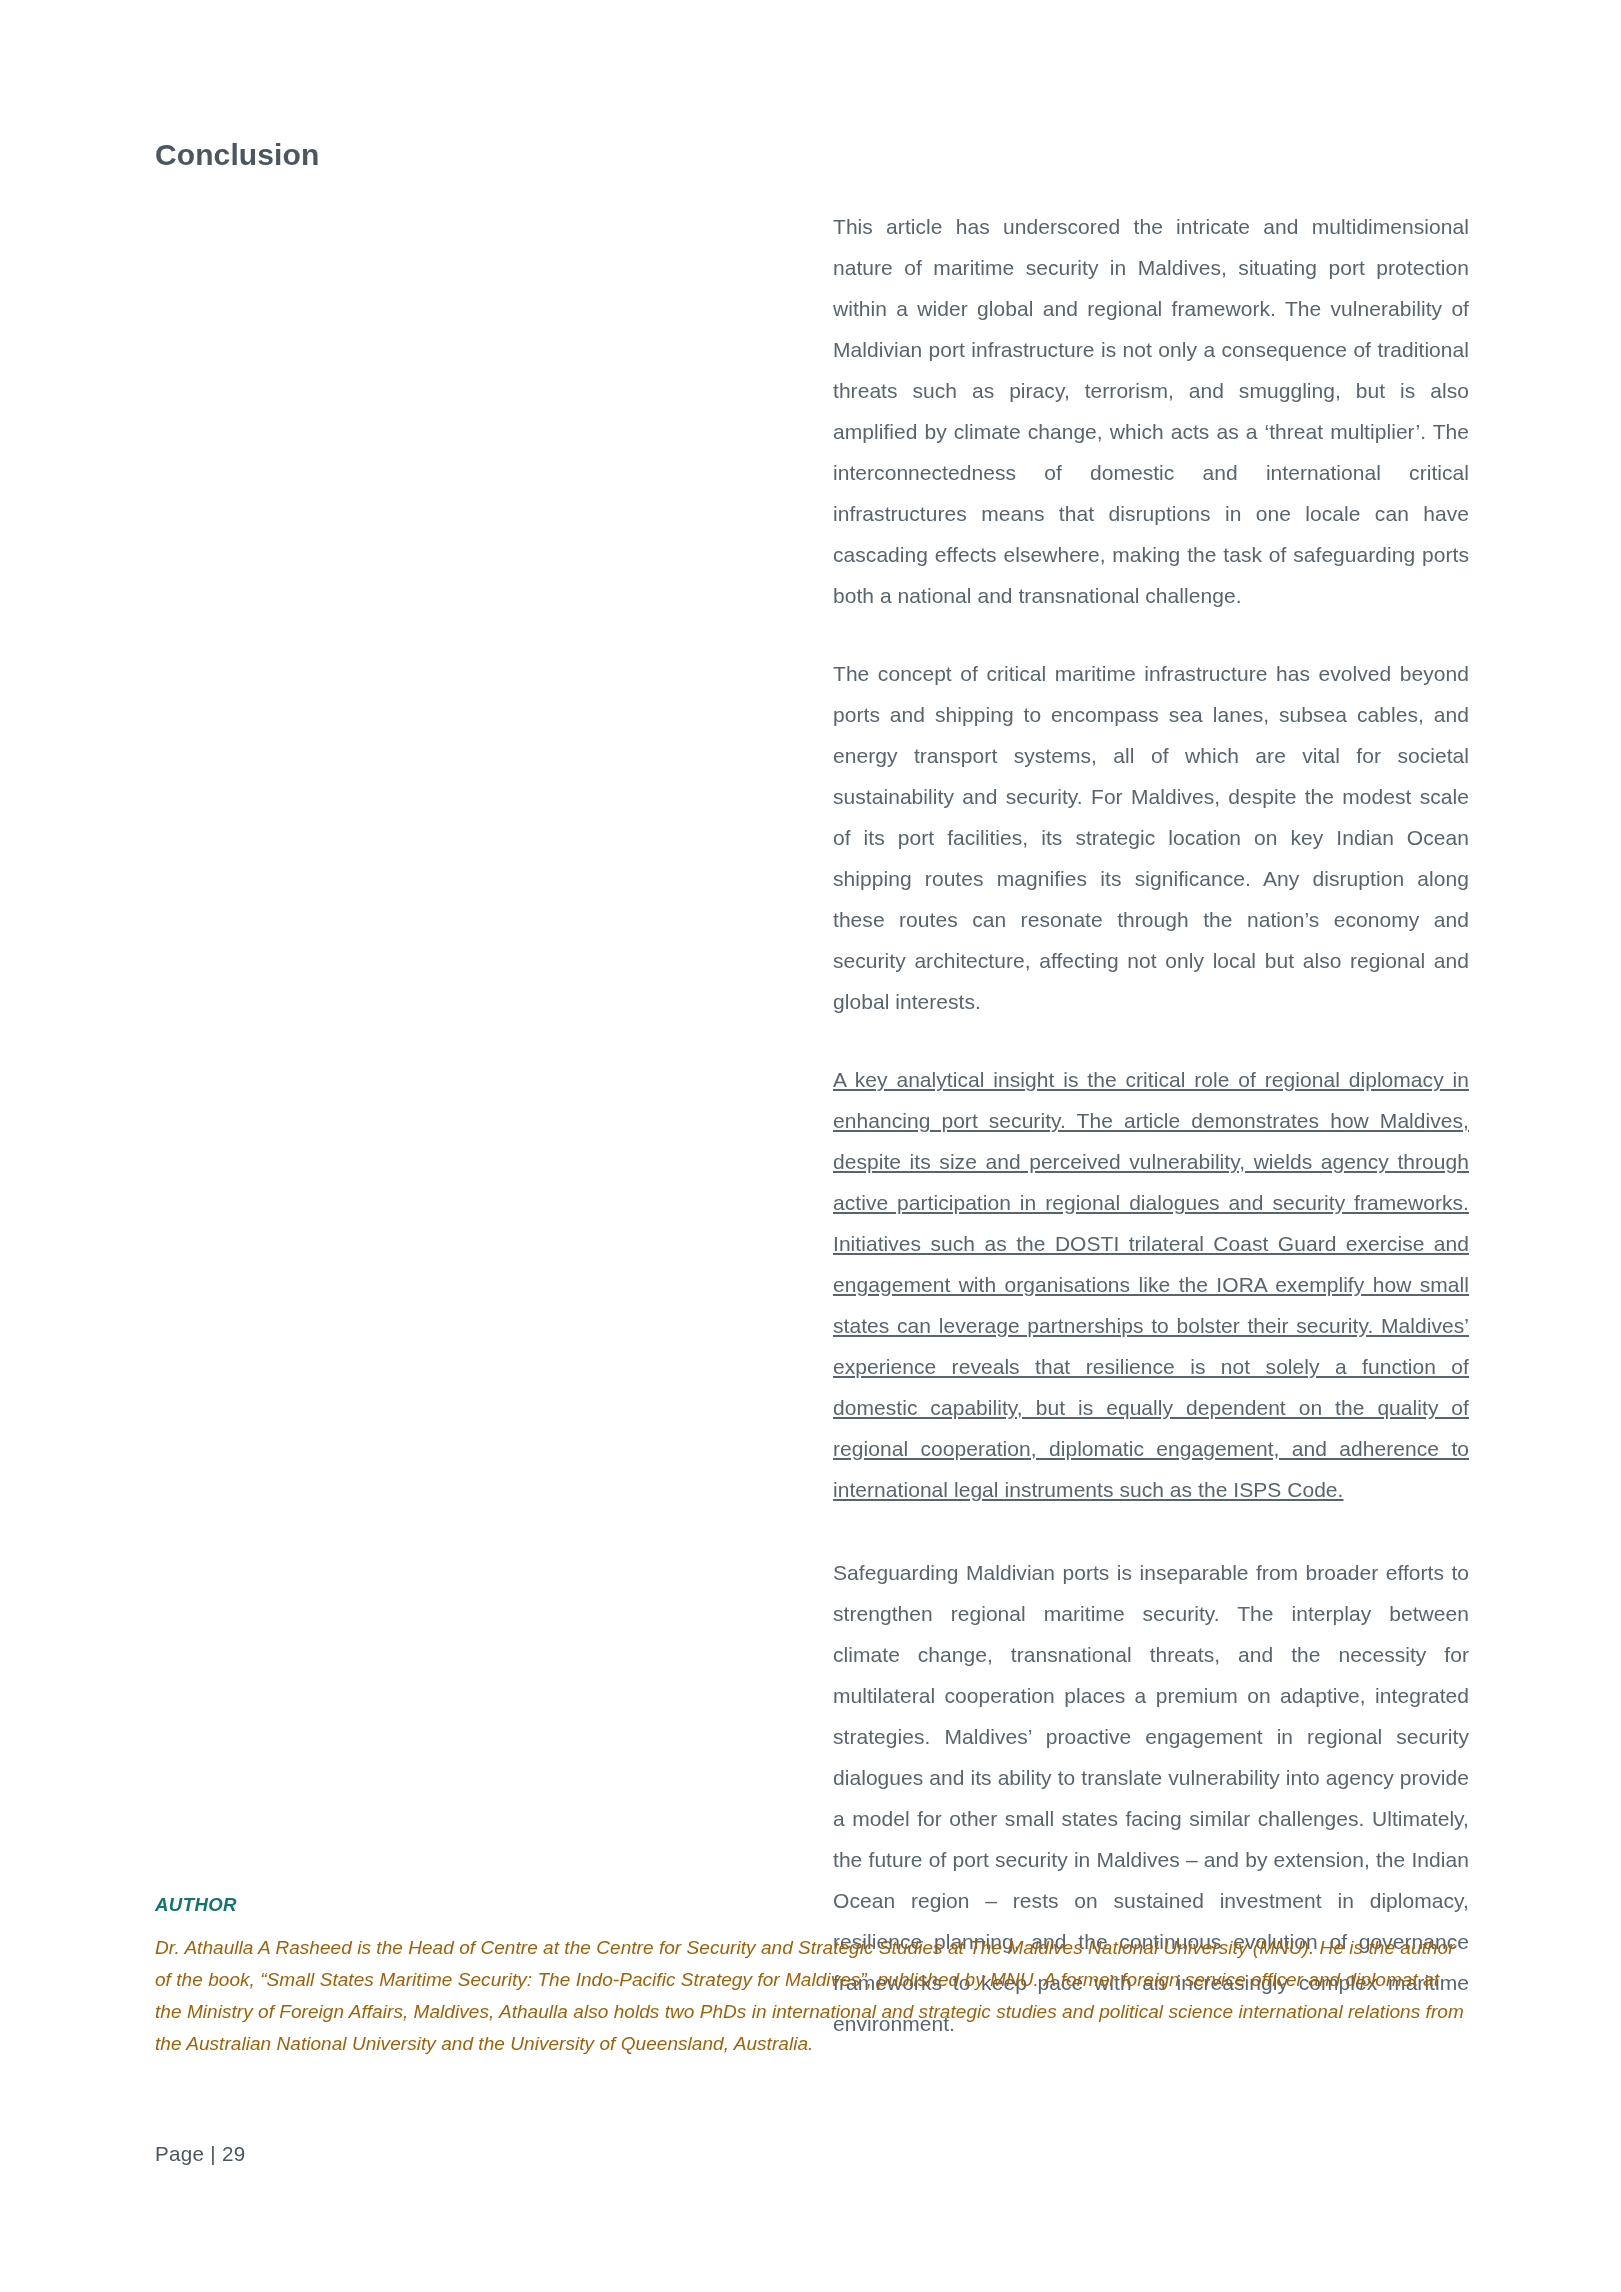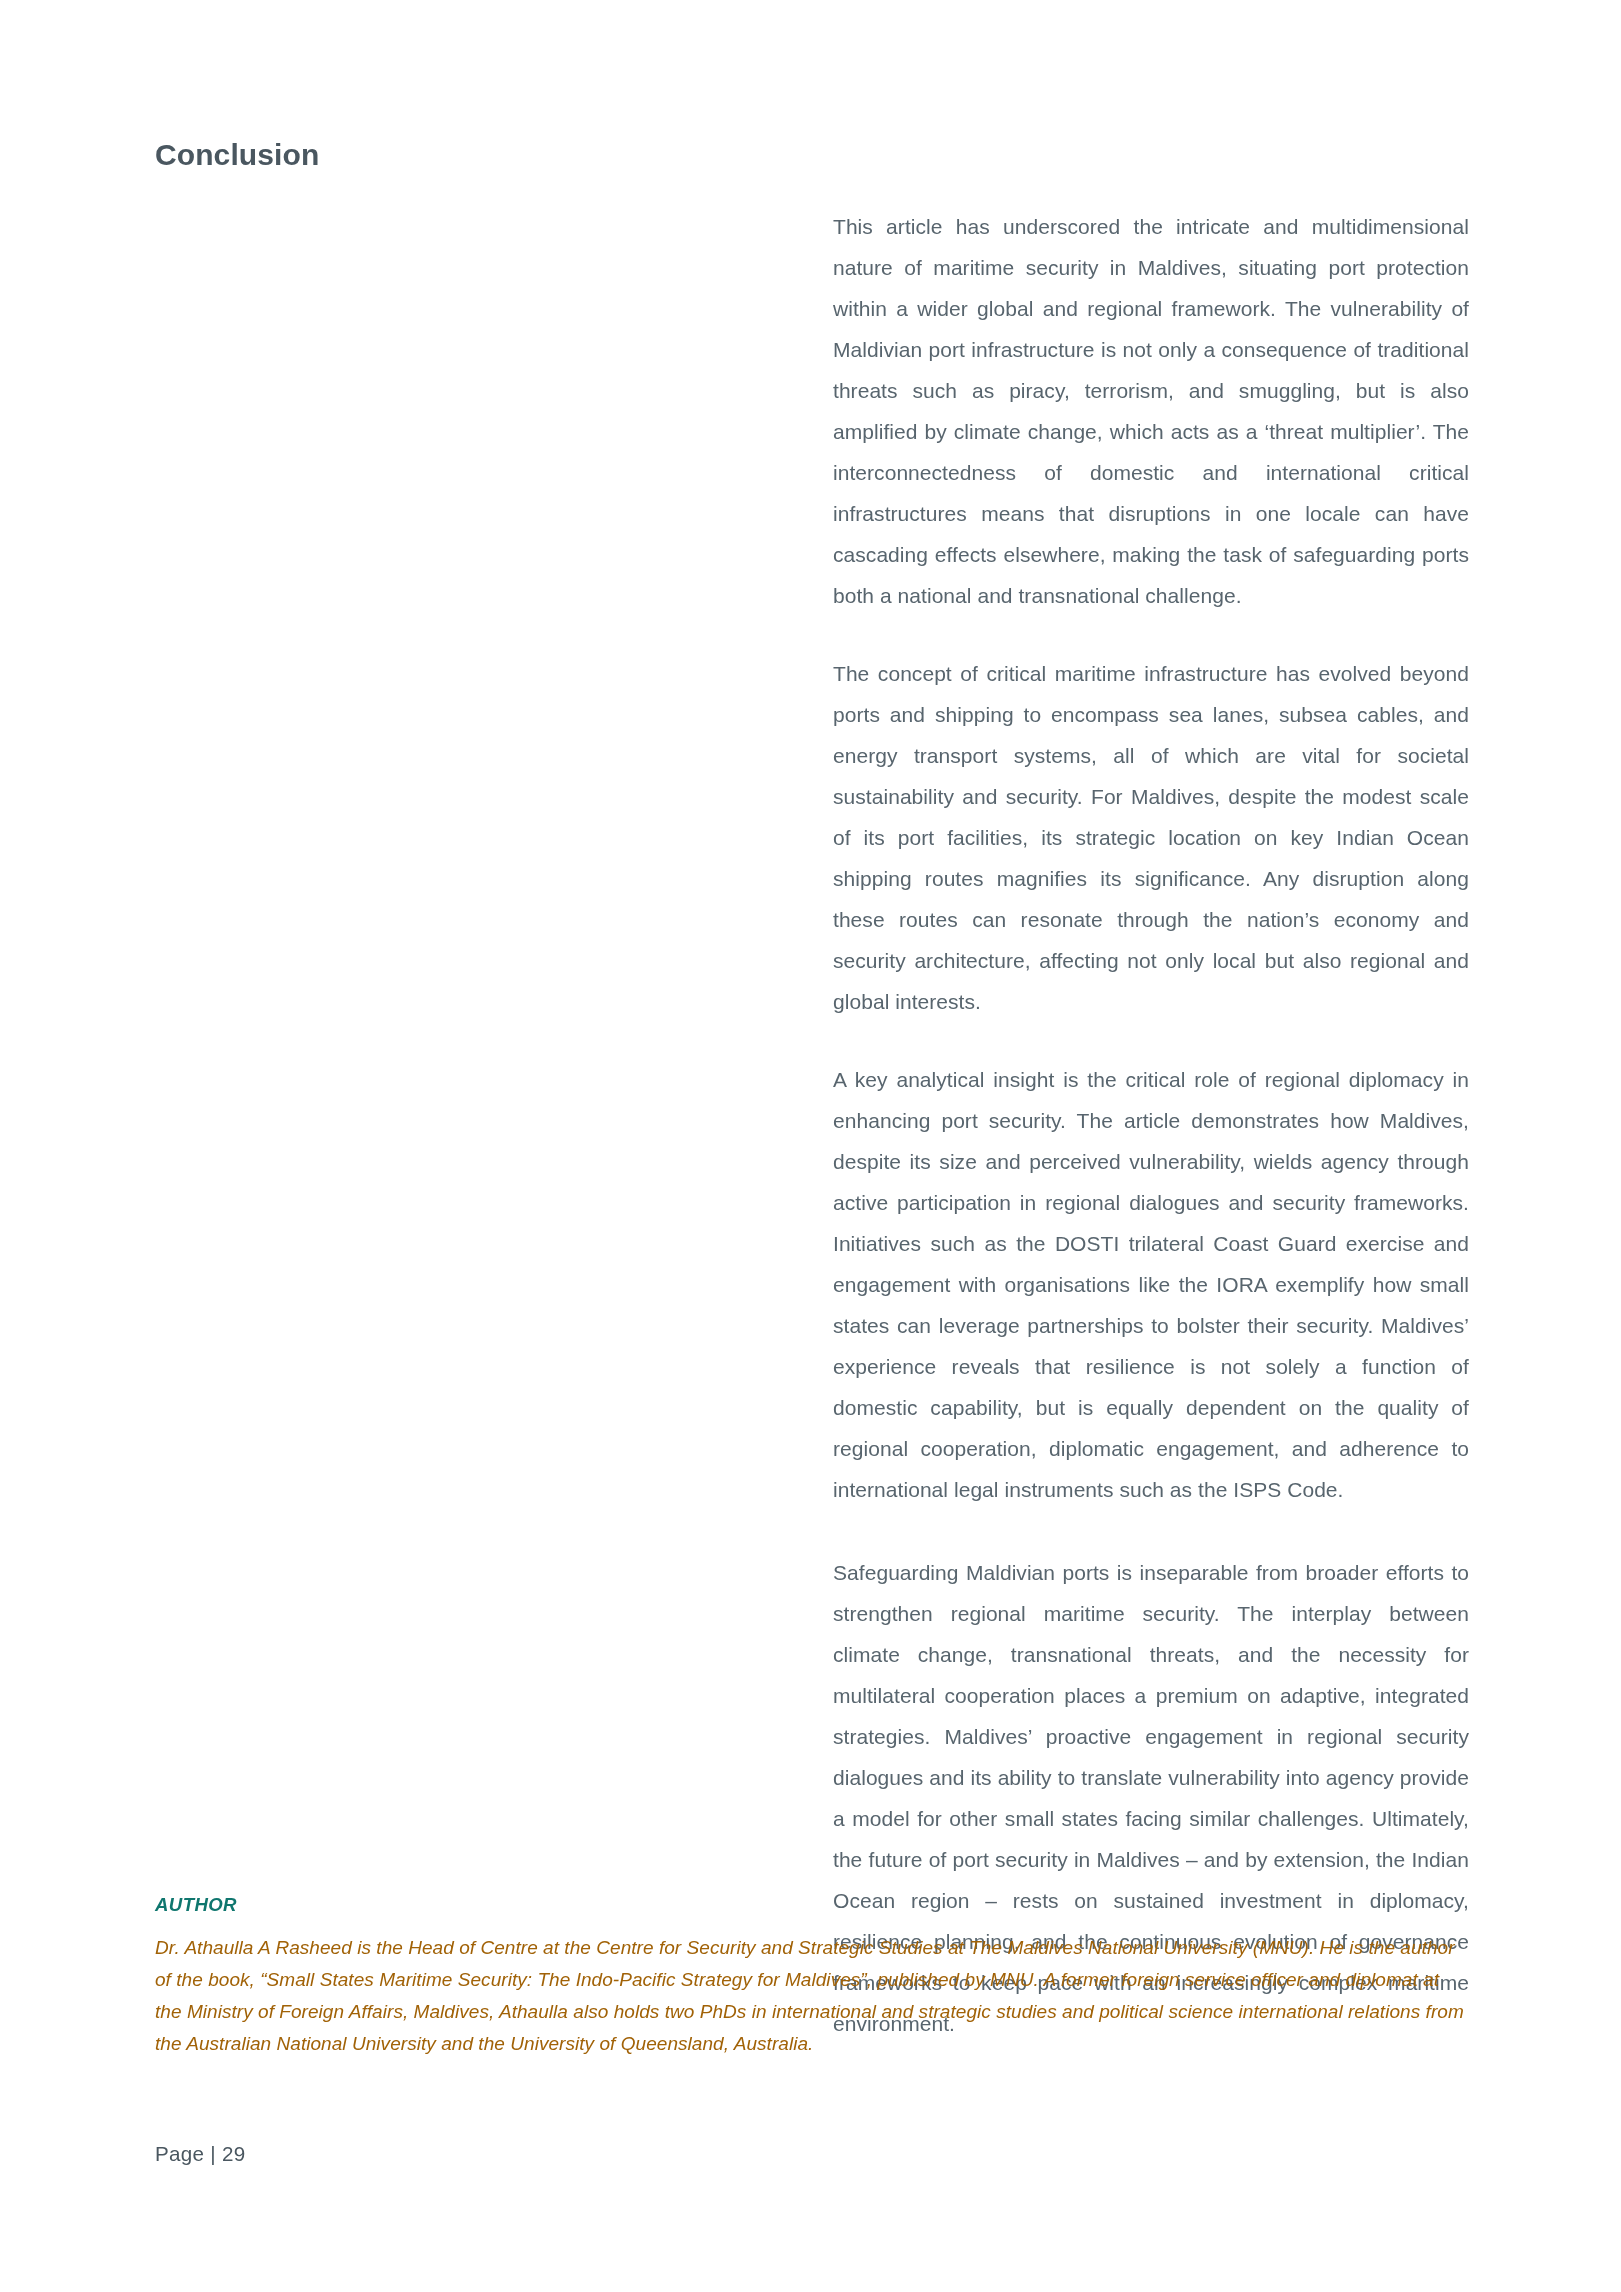--- a/index.html
+++ b/index.html
@@ -54,21 +54,21 @@
 
   p.body-text {
     margin: 0 0 37px 0;
     font-size: 21px;
     line-height: 41px;
     color: #58656e;
     text-align: justify;
     text-justify: inter-word;
     letter-spacing: 0.05px;
   }
-  p.body-text:last-child { margin-bottom: 0; }
+  p.body-text:last-child { margin-bottom: 0; text-decoration: underline; }
 
   
   .col-right {
     position: relative;
     min-height: 1372px;
   }
   .rule {
     position: absolute;
     left: 0;
     top: 1453px;

